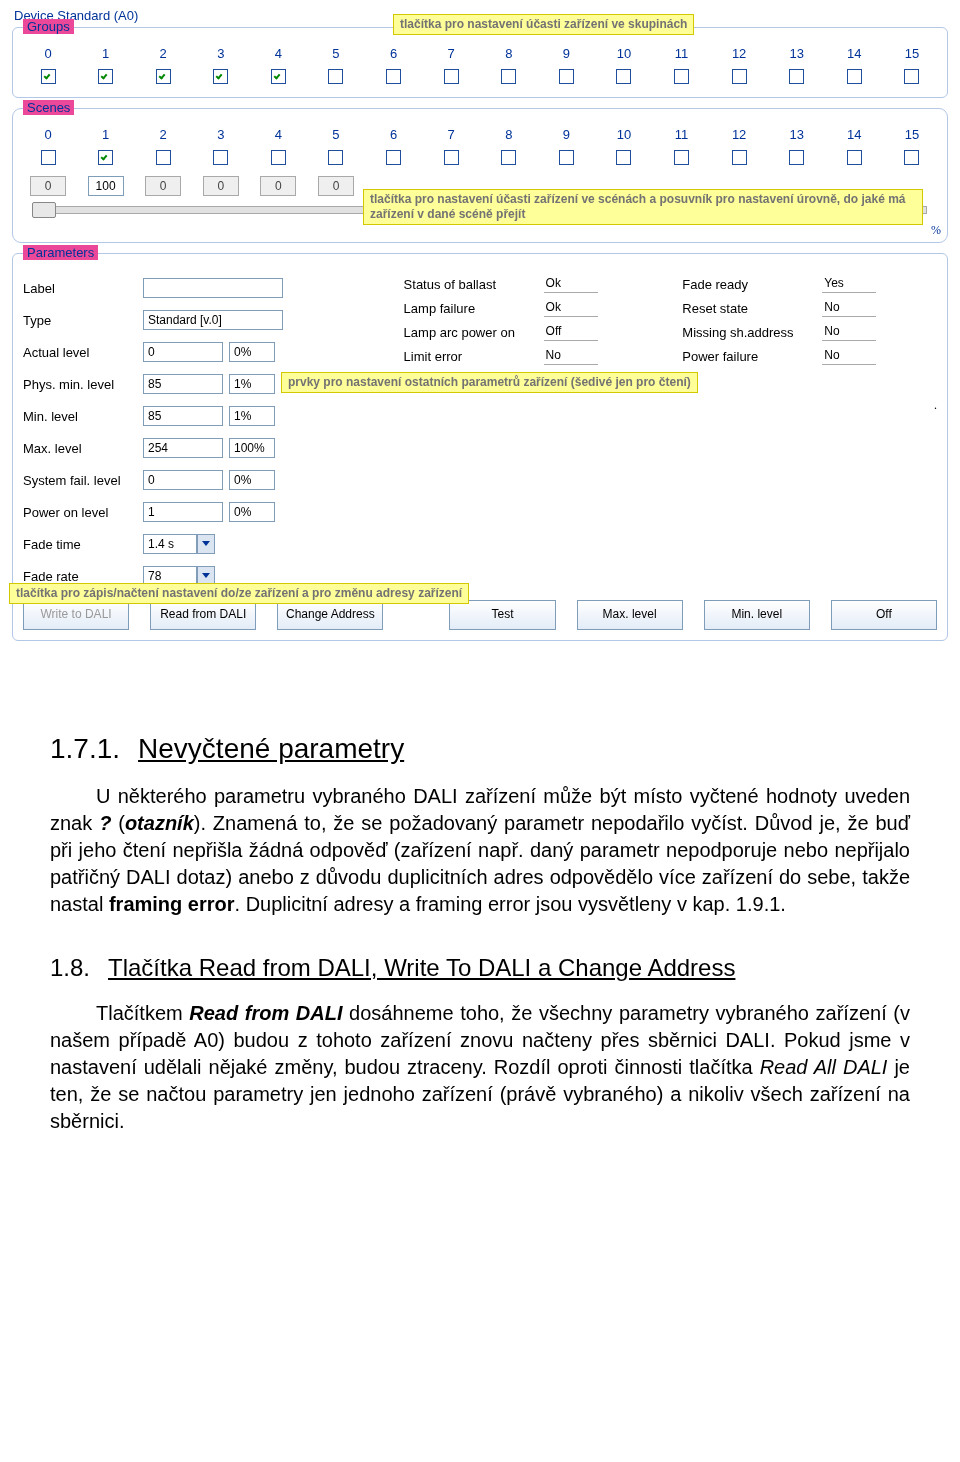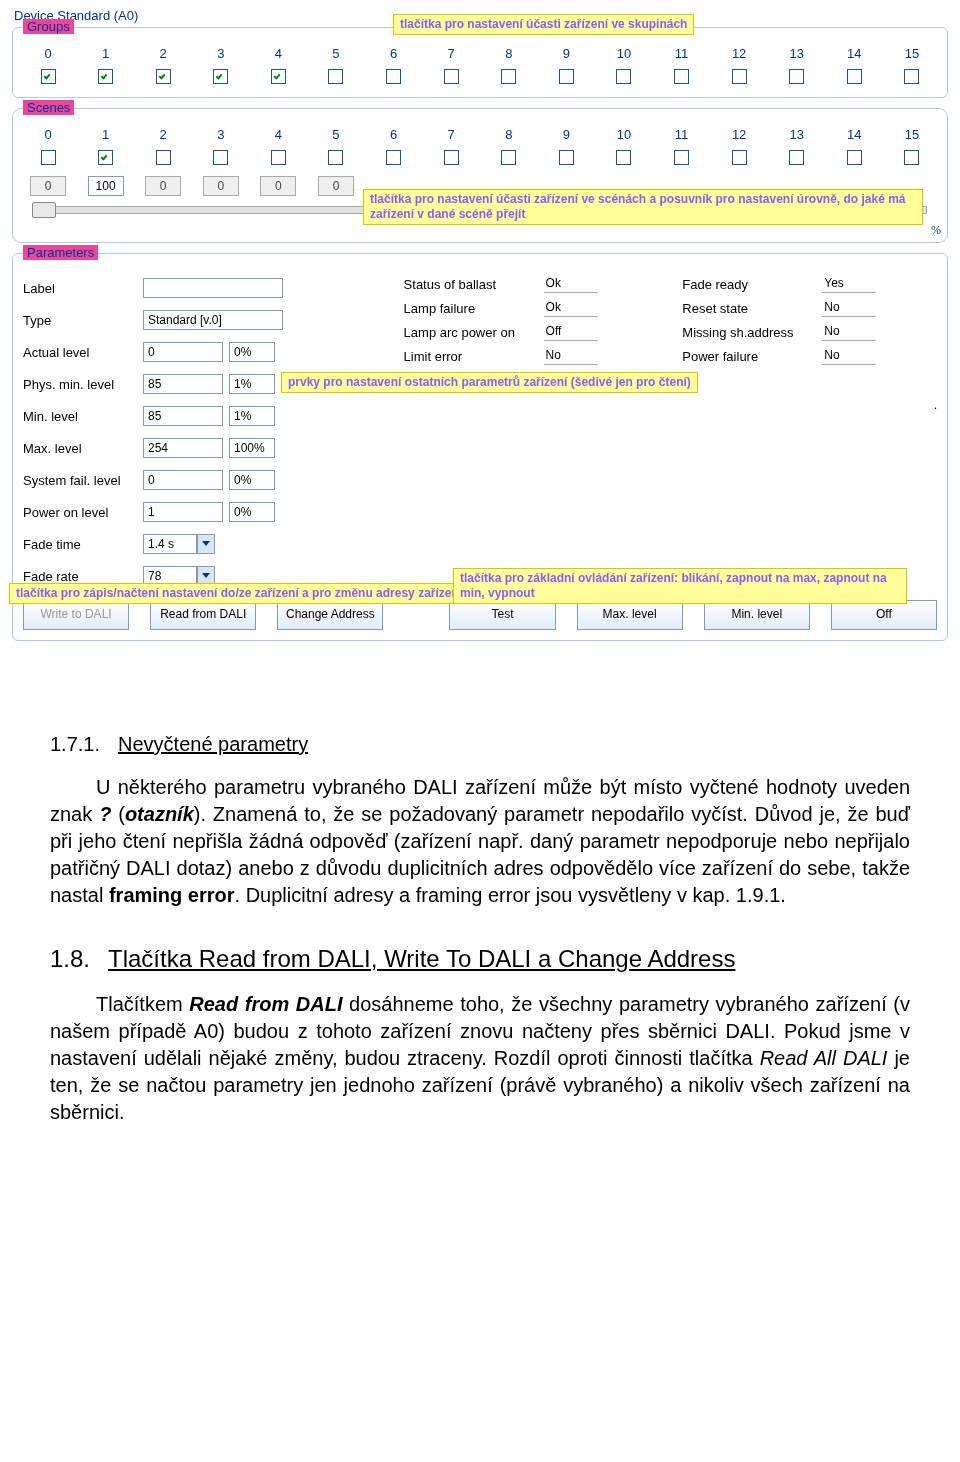--- a/index.html
+++ b/index.html
@@ -80,21 +80,21 @@
     color: #444;
   }
   .scene-val.edit {
     background: #fff;
     color: #000;
     border: 1px solid #7f9db9;
   }
   .callout {
     background: #ffff99;
     border: 1px solid #d4c900;
-    color: #8b5cf6;
+    color: #737373;
     font: 600 12px Tahoma, Verdana, Arial, sans-serif;
     padding: 2px 6px;
     position: absolute;
     z-index: 5;
     line-height: 1.25;
   }
   .percent-sign {
     position: absolute;
     right: 6px;
     bottom: 4px;
@@ -204,21 +204,21 @@
     line-height: 26px;
     text-align: center;
     color: #000;
   }
   .btn.disabled { color: #999; }
   .doc {
     padding: 30px 50px 40px 50px;
     font-family: Arial, Helvetica, sans-serif;
   }
   .h3 {
-    font-size: 20px;
+    font-size: 28px;
     margin: 40px 0 18px 0;
   }
   .h3 .num-h { margin-right: 18px; }
   .h3 .u { text-decoration: underline; }
   .h4 {
     font-size: 24px;
     margin: 36px 0 18px 0;
   }
   .h4 .num-h { margin-right: 18px; }
   .h4 .u { text-decoration: underline; }
@@ -508,21 +508,20 @@
         <div class="status-row">
             <div class="status-label">Power failure</div>
             <div class="status-val">No</div>
           </div>
         <div style="text-align:right; font:12px Tahoma; margin-top:30px;">.</div>
       </div>
     </div>
 
     <div class="callout" style="left:268px; top:118px;">prvky pro nastavení ostatních parametrů zařízení (šedivé jen pro čtení)</div>
     <div class="callout" style="left:-4px; bottom:36px;">tlačítka pro zápis/načtení nastavení do/ze zařízení a pro změnu adresy zařízení</div>
-    <div class="callout" style="left:440px; bottom:36px; right:40px;">tlačítka pro základní ovládání zařízení: blikání, zapnout na max, zapnout na min, vypnout</div>
 
     <div class="btns">
       <div class="btn disabled">Write to DALI</div>
       <div class="btn">Read from DALI</div>
       <div class="btn">Change Address</div>
       <div style="width:24px;"></div>
       <div class="btn">Test</div>
       <div class="btn">Max. level</div>
       <div class="btn">Min. level</div>
       <div class="btn">Off</div>

